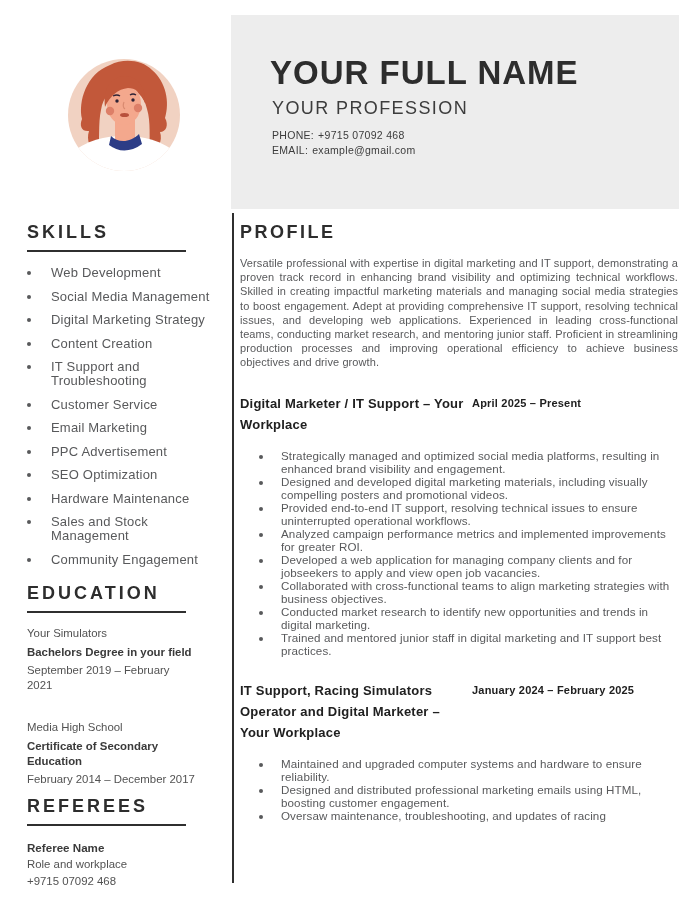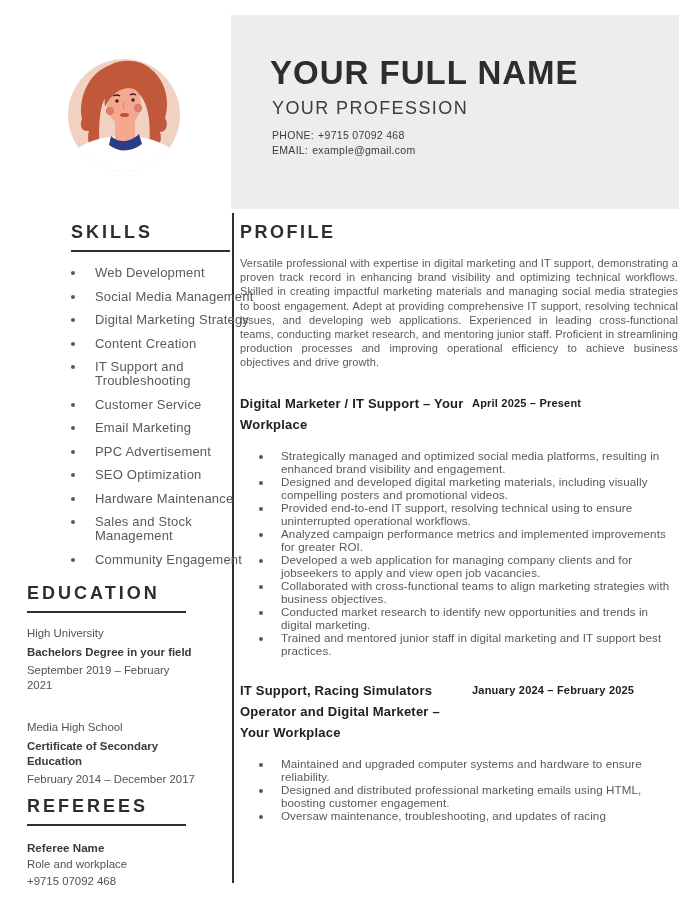--- a/index.html
+++ b/index.html
@@ -65,21 +65,21 @@
   
   .vrule {
     position: absolute;
     left: 232px; top: 213px;
     width: 2px; height: 670px;
     background: var(--rule-color);
   }
 
   
   .side-section { position: absolute; left: 27px; width: 186px; }
-  .skills-section   { top: 222px; margin-left: 44px; }
+  .skills-section   { top: 222px; }
   .education-section{ top: 583px; }
   .referees-section { top: 796px; }
   .side-heading {
     margin: 0;
     padding-bottom: 7px;
     width: 159px;
     font-size: 18px;
     font-weight: bold;
     letter-spacing: 3px;
     color: var(--heading-color);
@@ -233,21 +233,21 @@
 
         <li class="skill-item">Community Engagement</li>
       </ul>
   </section>
 
   <section class="side-section education-section">
     <h2 class="side-heading">EDUCATION</h2>
     <div class="edu-entries">
 
         <div class="edu-entry">
-          <div class="edu-school">High University</div>
+          <div class="edu-school">Your Simulators</div>
           <div class="edu-degree">Bachelors Degree in your field</div>
           <div class="edu-dates">September 2019 – February 2021</div>
         </div>
 
         <div class="edu-entry">
           <div class="edu-school">Media High School</div>
           <div class="edu-degree">Certificate of Secondary Education</div>
           <div class="edu-dates">February 2014 – December 2017</div>
         </div>
       </div>
@@ -278,21 +278,21 @@
             <div class="job-header">
               <h3 class="job-title">Digital Marketer / IT Support – Your Workplace</h3>
               <div class="job-dates">April 2025 – Present</div>
             </div>
             <ul class="job-bullets">
 
                 <li class="job-bullet">Strategically managed and optimized social media platforms, resulting in enhanced brand visibility and engagement.</li>
 
                 <li class="job-bullet">Designed and developed digital marketing materials, including visually compelling posters and promotional videos.</li>
 
-                <li class="job-bullet">Provided end-to-end IT support, resolving technical using to ensure uninterrupted operational workflows.</li>
+                <li class="job-bullet">Provided end-to-end IT support, resolving technical issues to ensure uninterrupted operational workflows.</li>
 
                 <li class="job-bullet">Analyzed campaign performance metrics and implemented improvements for greater ROI.</li>
 
                 <li class="job-bullet">Developed a web application for managing company clients and for jobseekers to apply and view open job vacancies.</li>
 
                 <li class="job-bullet">Collaborated with cross-functional teams to align marketing strategies with business objectives.</li>
 
                 <li class="job-bullet">Conducted market research to identify new opportunities and trends in digital marketing.</li>
 
                 <li class="job-bullet">Trained and mentored junior staff in digital marketing and IT support best practices.</li>

